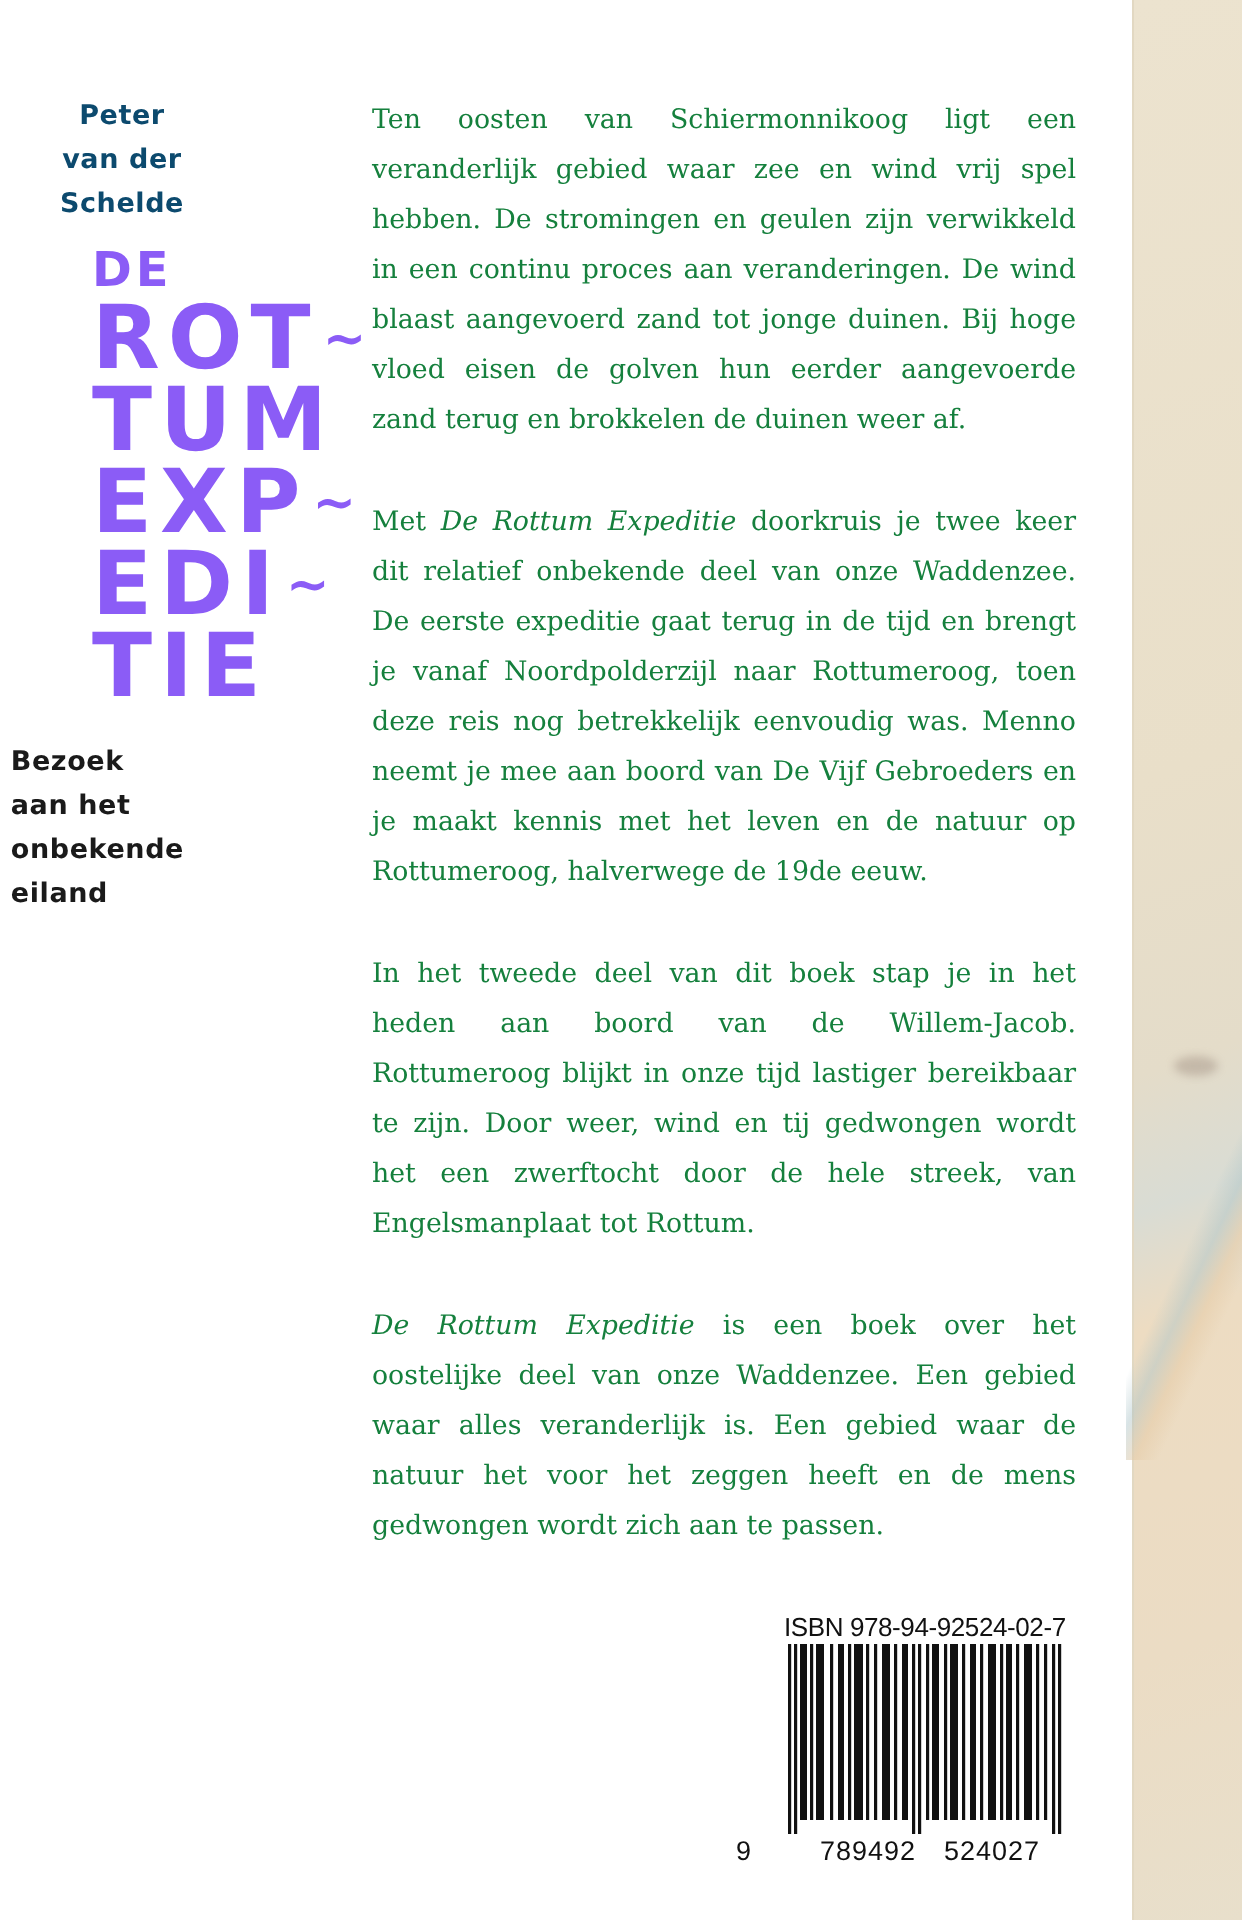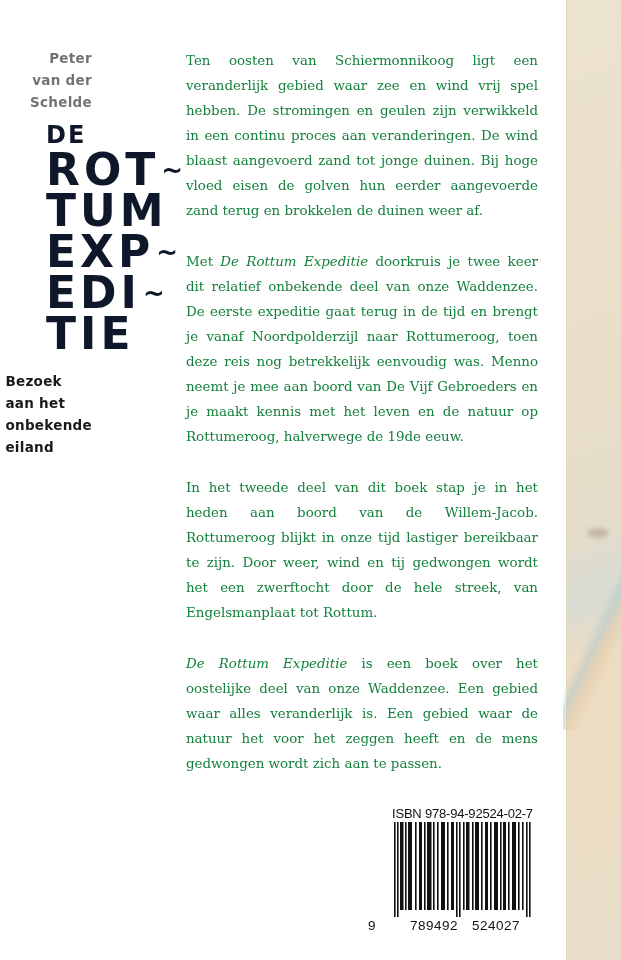--- a/index.html
+++ b/index.html
@@ -5,23 +5,23 @@
   html, body { margin:0; padding:0; }
   body { width:621px; height:960px; position:relative; overflow:hidden; background:#ffffff; }
   .page { position:absolute; left:0; top:0; width:566px; height:960px; background:#ffffff; }
   .strip { position:absolute; left:566px; top:0; width:55px; height:960px;
     background: linear-gradient(160deg, #ece3cf 0%, #e9dfc9 40%, #e4dcc9 55%, #d9dcd4 62%, #eddcc2 68%, #ebdcc4 85%, #e8dfcb 100%);
     border-left:1px solid #e2d8c2; }
   .strip .stain { position:absolute; left:20px; top:528px; width:22px; height:10px; border-radius:50%; background:rgba(140,120,110,0.35); filter:blur(2px); }
   .strip .vein { position:absolute; left:-4px; top:560px; width:70px; height:170px;
     background: linear-gradient(115deg, transparent 40%, rgba(170,195,200,0.45) 48%, rgba(230,205,170,0.6) 56%, transparent 64%); }
 
-  .author { position:absolute; right:474px; top:47px; text-align:right;
-    font-family:"DejaVu Sans", sans-serif; font-weight:bold; font-size:13.5px; line-height:22px; color:#737373; letter-spacing:0.3px; }
-  .title { position:absolute; left:46px; top:123px; font-family:"DejaVu Sans", sans-serif; font-weight:bold; color:#0f172a; }
+  .author { position:absolute; right:474px; top:47px; text-align:center;
+    font-family:"DejaVu Sans", sans-serif; font-weight:bold; font-size:13.5px; line-height:22px; color:#0c4a6e; letter-spacing:0.3px; }
+  .title { position:absolute; left:46px; top:123px; font-family:"DejaVu Sans", sans-serif; font-weight:bold; color:#8b5cf6; }
   .title .small { font-size:24px; line-height:24px; letter-spacing:2px; height:26px; }
   .title .big { font-size:44px; line-height:41px; letter-spacing:4px; height:41px; white-space:nowrap; }
   .title .tilde { display:inline-block; font-size:26px; margin-left:2px; vertical-align:6px; letter-spacing:0; }
   .subtitle { position:absolute; right:474px; top:370px; text-align:left;
     font-family:"DejaVu Sans", sans-serif; font-weight:bold; font-size:13.5px; line-height:22px; color:#1a1a1a; letter-spacing:0.3px; }
 
   .body { position:absolute; left:186px; top:48px; width:352px;
     font-family:"DejaVu Serif", serif; font-size:13.4px; line-height:25px; color:#15803d; text-align:justify; }
   .body p { margin:0 0 26px 0; }
   .body em { font-style:italic; }

